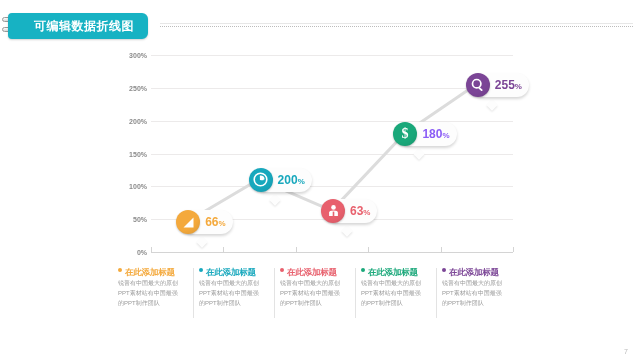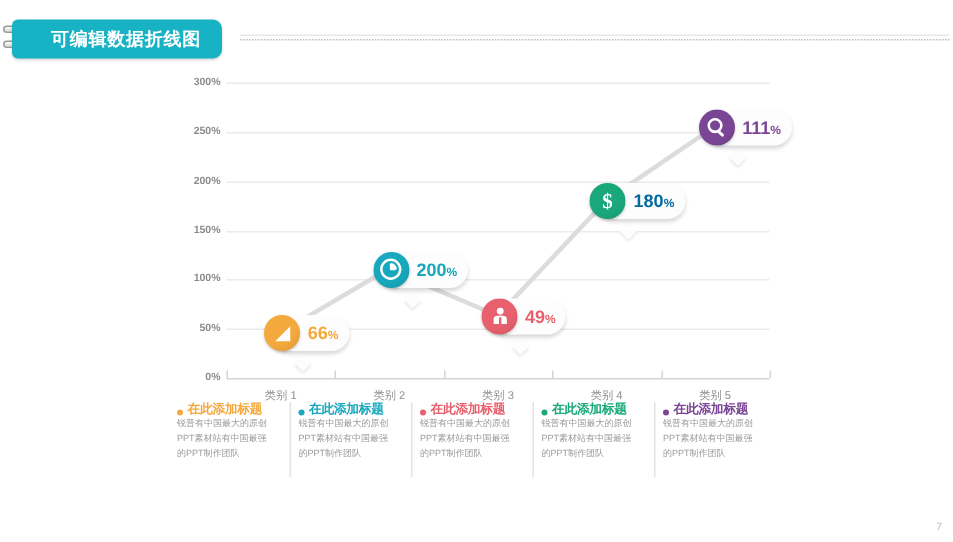--- a/index.html
+++ b/index.html
@@ -100,21 +100,21 @@
   }
 
   
   .footer{position:absolute;left:113px;top:268px;width:404px;height:50px;display:flex;}
   .fcol{
     position:relative;flex:1 1 0;
     padding:0 4px 0 5px;box-sizing:border-box;
     border-right:1px solid #e3e3e3;
   }
   .fcol:last-child{border-right:none;}
-  .fhead{display:flex;align-items:flex-end;gap:3px;margin:0 0 2px 0;}
+  .fhead{display:flex;align-items:flex-start;gap:3px;margin:0 0 2px 0;}
   .fdot{width:4px;height:4px;border-radius:50%;flex:0 0 auto;}
   .fhead .ftitle{
     font-size:8.5px;font-weight:bold;letter-spacing:-.2px;white-space:nowrap;line-height:1.1;
   }
   .fbody{
     font-size:6px;color:#9a9a9a;line-height:1.65;
     width:62px;word-break:break-all;
   }
 
   .pagenum{
@@ -187,61 +187,54 @@
               <circle cx="7.5" cy="7.5" r="6.3" fill="none" stroke="#ffffff" stroke-width="1.6"></circle>
               <path fill="#ffffff" d="M7.5 3.4 A4.1 4.1 0 0 1 11.6 7.5 L7.5 7.5 Z"></path>
               <rect fill="#ffffff" x="6.9" y="3.6" width="1.2" height="4.4" rx="0.6"></rect>
               <rect fill="#ffffff" x="7.2" y="7" width="3.6" height="1.2" rx="0.6"></rect>
             </svg>
           </div>
         </div>
         <div class="marker" style="left: 181px; top: 155.63px; z-index: 12;">
           <div class="tail" style="left: 22px; top: 16px;"></div>
           <div class="pill">
-            <span class="val" style="color: rgb(232, 96, 109);"><span>49</span><span class="pct">%</span></span>
+            <span class="val" style="color: rgb(232, 96, 109);"><span>63</span><span class="pct">%</span></span>
           </div>
           <div class="bub" style="background: radial-gradient(circle at 34% 28%, rgb(232, 96, 109) 0%, rgb(232, 96, 109) 55%, rgba(0, 0, 0, 0.18) 130%), rgb(232, 96, 109);">
             <svg width="13" height="13" viewBox="0 0 13 13">
               <circle fill="#ffffff" cx="6.5" cy="3.4" r="2.3"></circle>
               <path fill="#ffffff" d="M2.1 12 L2.1 8.6 Q2.1 6.4 6.5 6.4 Q10.9 6.4 10.9 8.6 L10.9 12 Z"></path>
               <rect fill="#e8606d" x="5.7" y="7.6" width="1.6" height="4.4"></rect>
             </svg>
           </div>
         </div>
         <div class="marker" style="left: 253.4px; top: 78.8px; z-index: 13;">
           <div class="tail" style="left: 22px; top: 16px;"></div>
           <div class="pill">
-            <span class="val" style="color: #0369a1;"><span>180</span><span class="pct">%</span></span>
+            <span class="val" style="color: #8b5cf6;"><span>180</span><span class="pct">%</span></span>
           </div>
           <div class="bub" style="background: radial-gradient(circle at 34% 28%, rgb(26, 168, 122) 0%, rgb(26, 168, 122) 55%, rgba(0, 0, 0, 0.18) 130%), rgb(26, 168, 122);">
             <svg width="14" height="15" viewBox="0 0 14 15">
               <text x="7" y="12.4" text-anchor="middle" font-size="14" font-weight="bold" font-family="Liberation Serif, serif" fill="#ffffff">$</text>
             </svg>
           </div>
         </div>
         <div class="marker" style="left: 325.8px; top: 29.55px; z-index: 14;">
           <div class="tail" style="left: 22px; top: 16px;"></div>
           <div class="pill">
-            <span class="val" style="color: rgb(123, 69, 150);"><span>111</span><span class="pct">%</span></span>
+            <span class="val" style="color: rgb(123, 69, 150);"><span>255</span><span class="pct">%</span></span>
           </div>
           <div class="bub" style="background: radial-gradient(circle at 34% 28%, rgb(123, 69, 150) 0%, rgb(123, 69, 150) 55%, rgba(0, 0, 0, 0.18) 130%), rgb(123, 69, 150);">
             <svg width="14" height="14" viewBox="0 0 14 14">
               <circle cx="5.7" cy="5.7" r="4.2" fill="none" stroke="#ffffff" stroke-width="1.7"></circle>
               <rect fill="#ffffff" x="8.4" y="8.8" width="4.8" height="1.9" rx="0.9" transform="rotate(42 8.4 8.8)"></rect>
             </svg>
           </div>
         </div>
       </div>
-    <div class="xlabels" id="xlabels">
-        <span style="left: 36.2px;">类别 1</span>
-        <span style="left: 108.6px;">类别 2</span>
-        <span style="left: 181px;">类别 3</span>
-        <span style="left: 253.4px;">类别 4</span>
-        <span style="left: 325.8px;">类别 5</span>
-      </div>
   </div>
 
   <div class="footer" id="footer">
       <div class="fcol">
         <div class="fhead">
           <span class="fdot" style="background: rgb(244, 169, 60);"></span>
           <span class="ftitle" style="color: rgb(244, 169, 60);">在此添加标题</span>
         </div>
         <div class="fbody">锐普有中国最大的原创PPT素材站有中国最强的PPT制作团队</div>
       </div>

